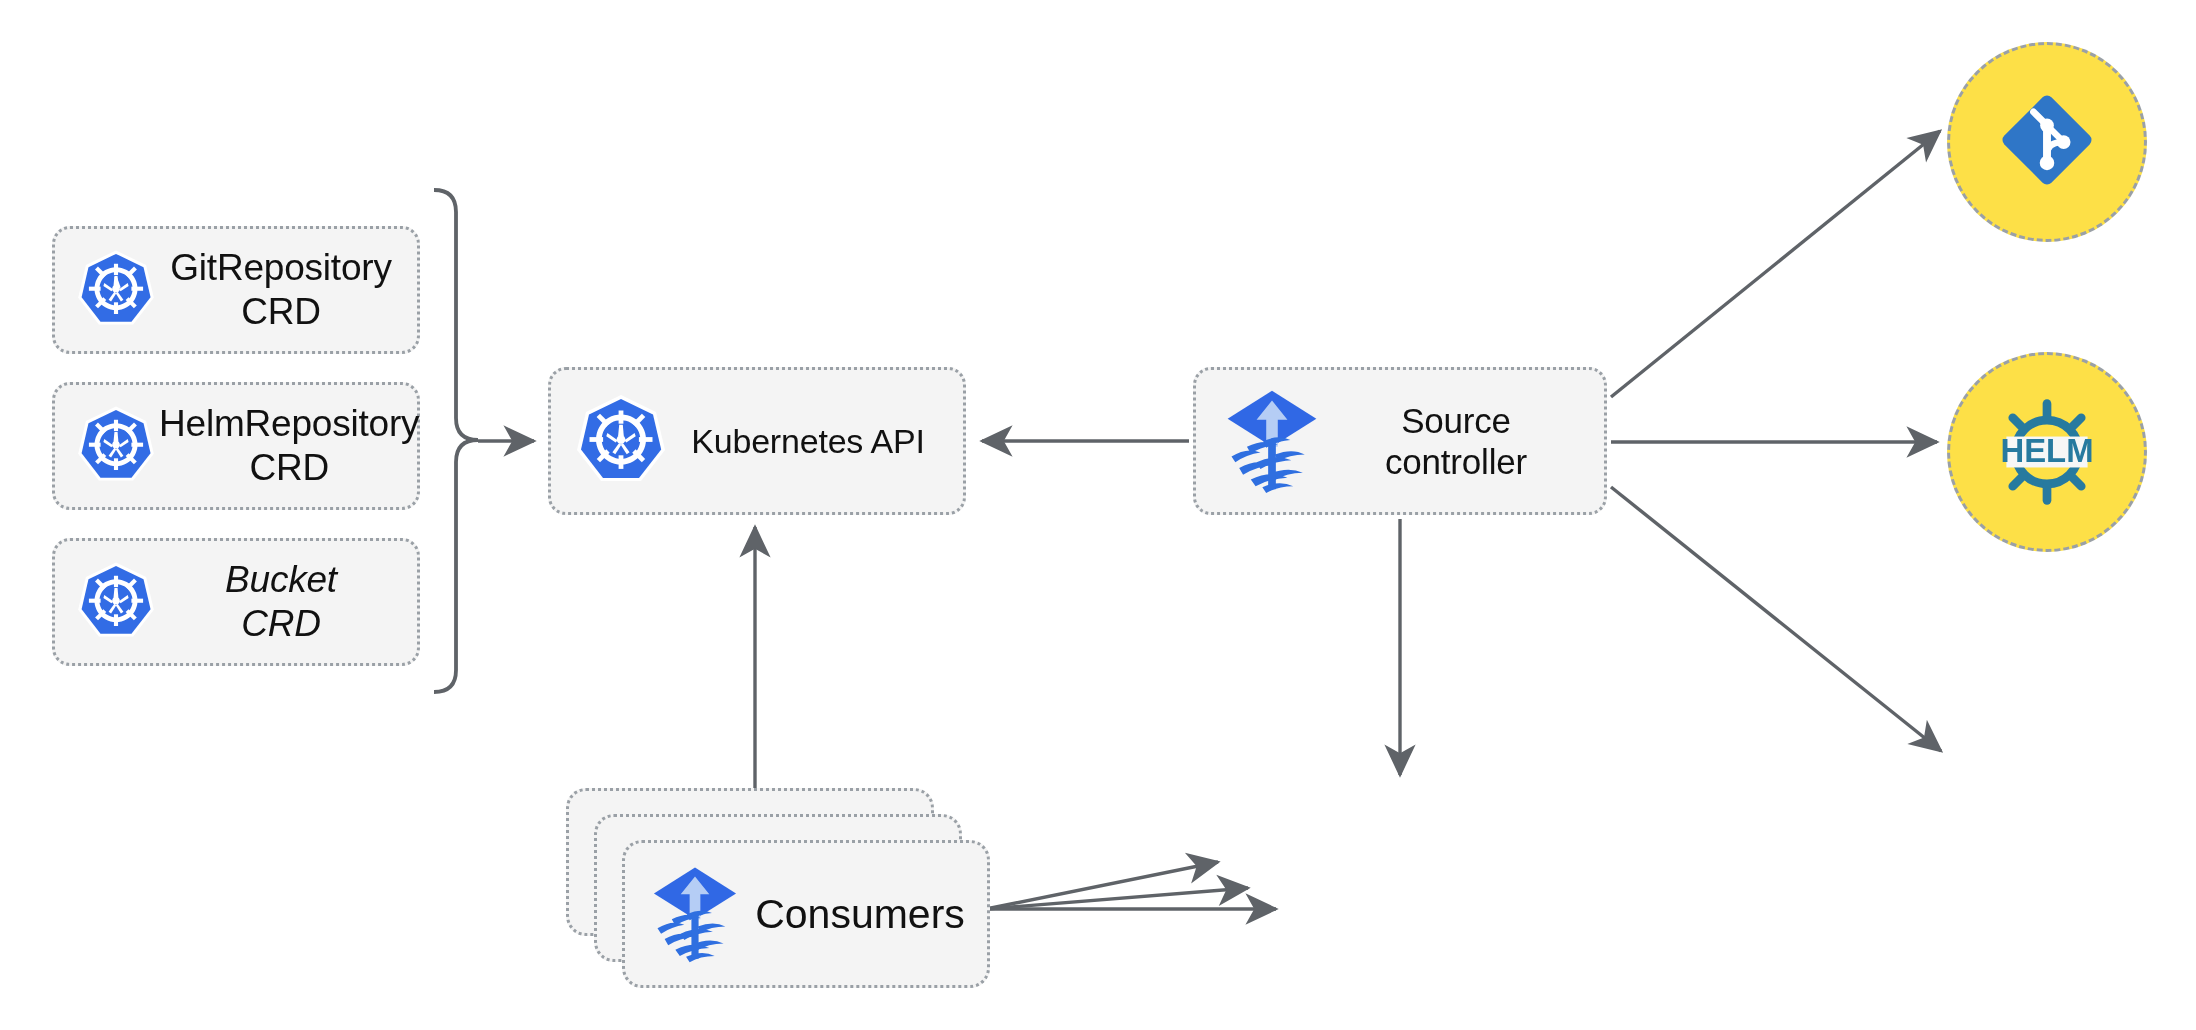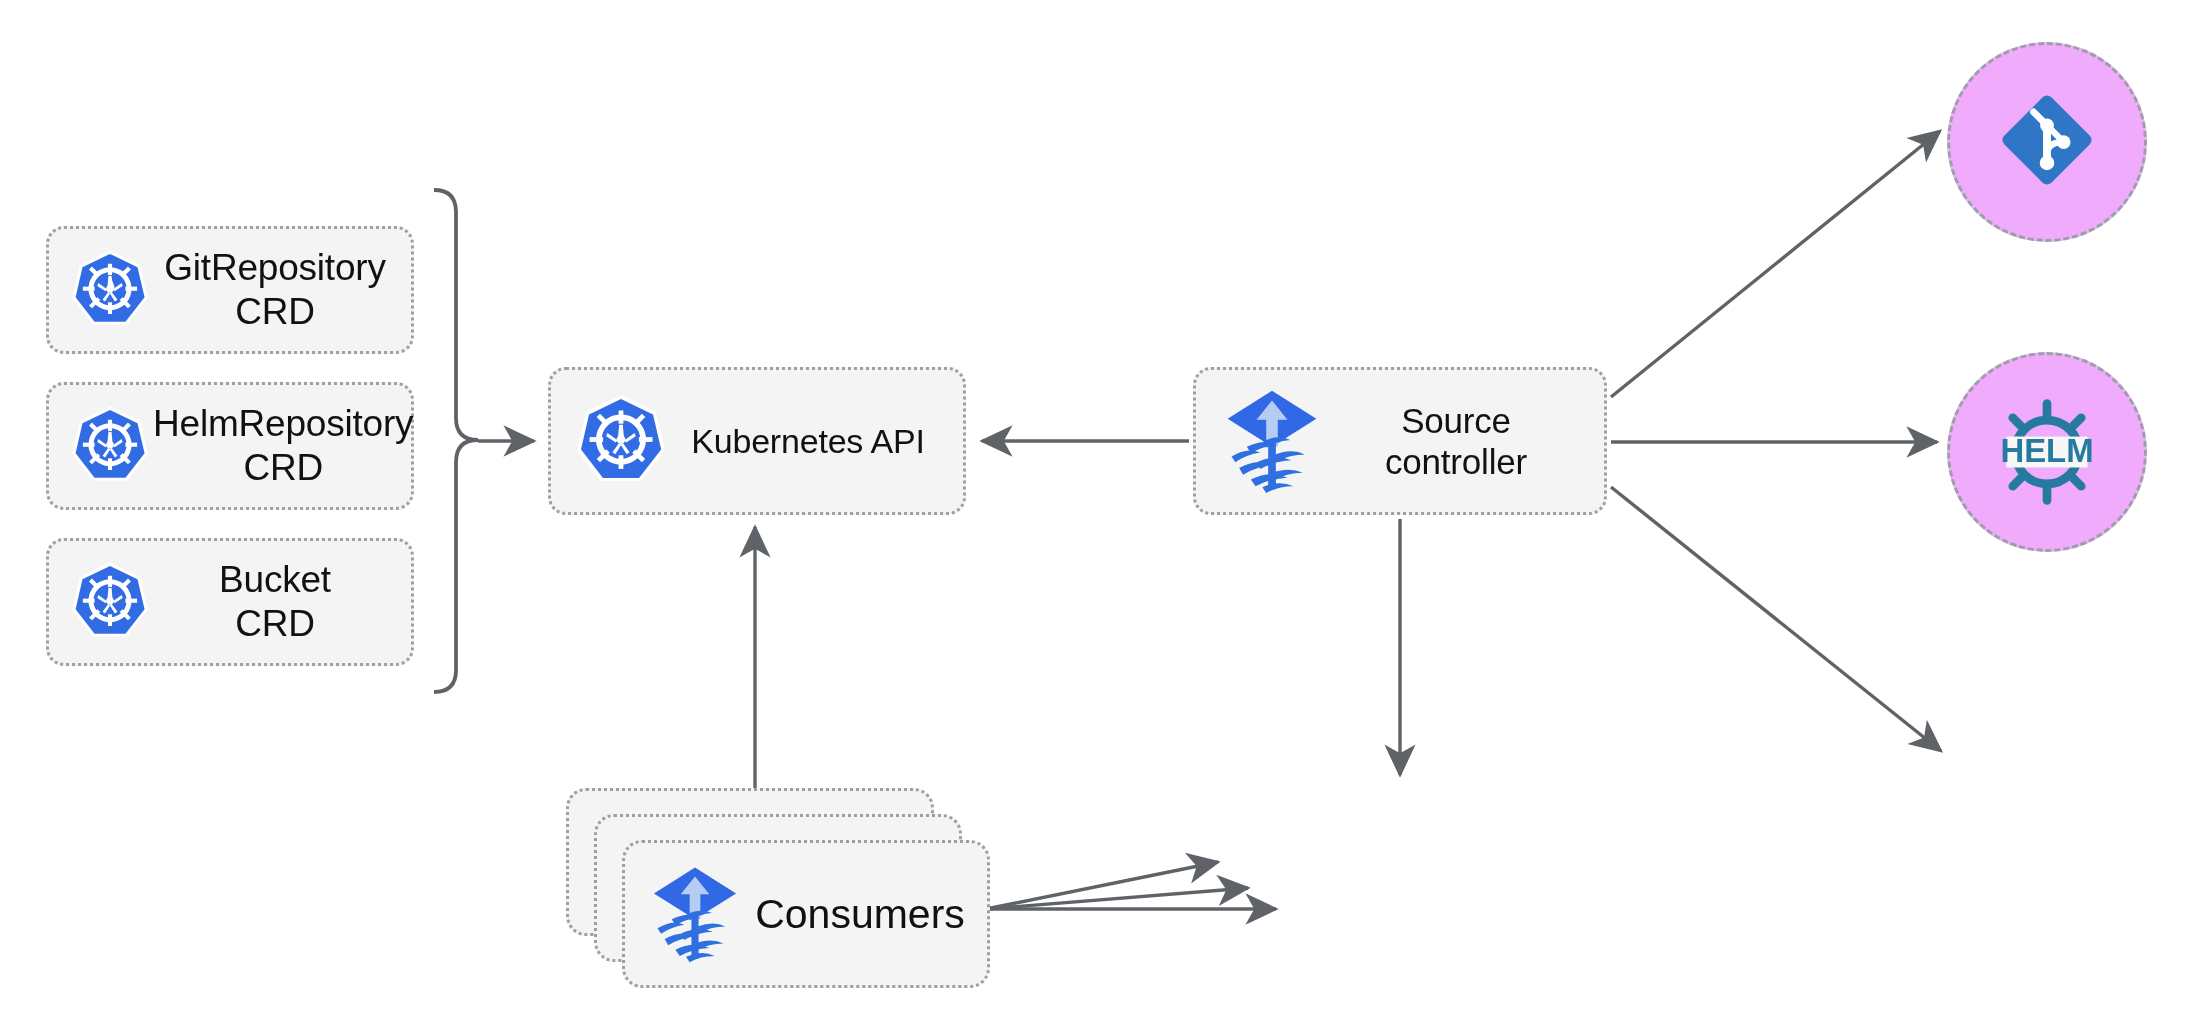--- a/index.html
+++ b/index.html
@@ -25,26 +25,26 @@
     flex: 1 1 auto;
     text-align: center;
     color: #111;
     font-size: 38px;
     line-height: 1.18;
     white-space: pre-line;
     letter-spacing: -0.2px;
   }
 
   
-  .crd { left: 46px; width: 368px; height: 128px; padding: 0 14px 0 18px; }
+  .crd { left: 52px; width: 368px; height: 128px; padding: 0 14px 0 18px; }
   .crd .ico { width: 86px; height: 86px; }
   .crd .lbl { font-size: 37px; }
   #crd-git  { top: 226px; }
   #crd-helm { top: 382px; }
-  #crd-bucket { top: 538px; }
+  #crd-bucket { top: 538px; font-style: italic; }
 
   
   #k8s-api {
     left: 548px; top: 367px; width: 418px; height: 148px;
     padding: 0 18px 0 20px;
   }
   #k8s-api .ico { width: 100px; height: 100px; }
   #k8s-api .lbl { font-size: 34px; }
 
   
@@ -75,21 +75,21 @@
 
   #consumers { left: 566px; top: 788px; width: 424px; height: 200px; }
   #artifacts { left: 1222px; top: 788px; width: 424px; height: 200px; }
 
   
   .circle {
     position: absolute;
     width: 200px; height: 200px;
     border: 3px dashed #9aa0a6;
     border-radius: 50%;
-    background: #f0abfc;
+    background: #fde047;
     display: flex; align-items: center; justify-content: center;
   }
   #ext-git  { left: 1947px; top: 42px; }
   #ext-helm { left: 1947px; top: 352px; }
   #ext-s3   { left: 1947px; top: 668px; }
 
   svg.conn { position: absolute; left:0; top:0; width: 2196px; height: 1030px; pointer-events:none; }
 </style>
 </head>
 <body>

